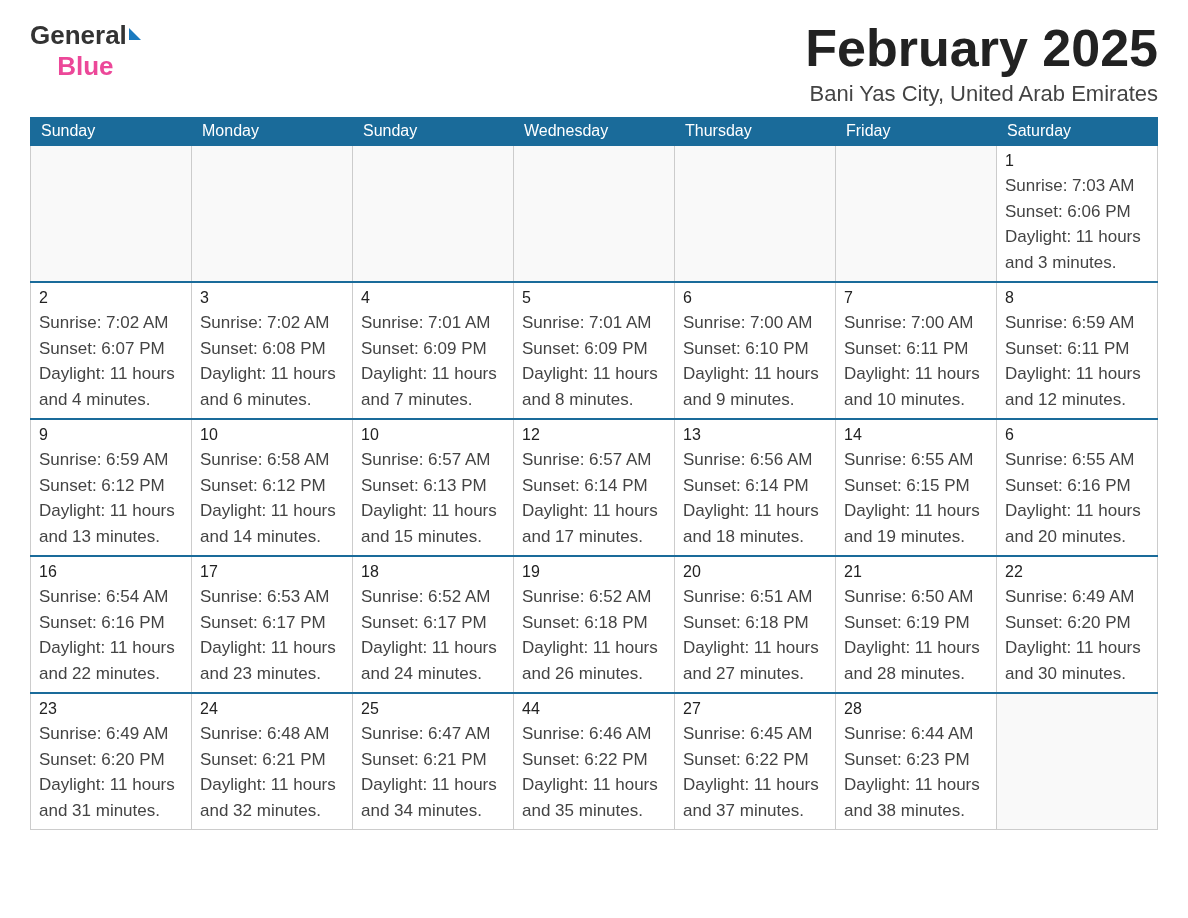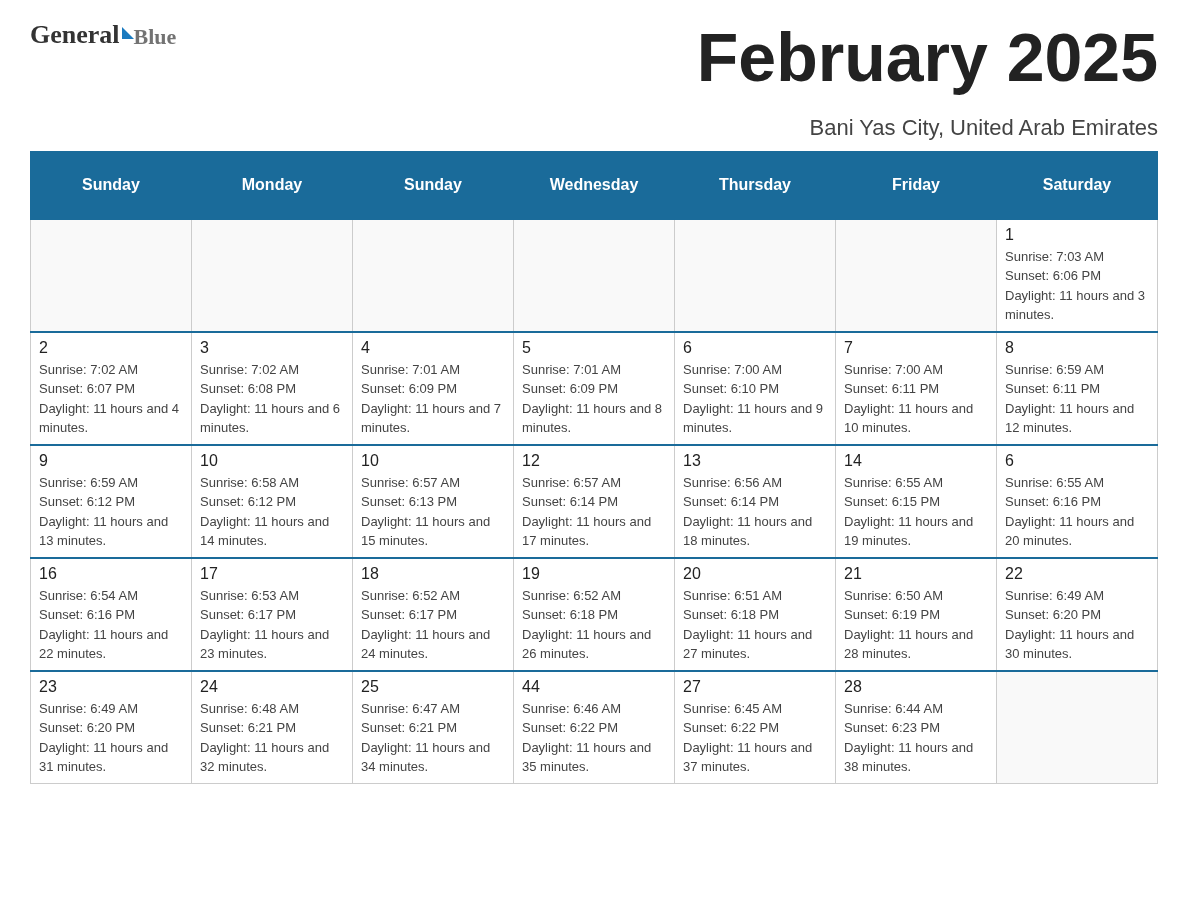--- a/index.html
+++ b/index.html
@@ -11,97 +11,97 @@
       padding: 20px 30px;
     }
     .header-area {
       display: flex;
       justify-content: space-between;
       align-items: flex-start;
       margin-bottom: 10px;
     }
     .logo-area {
       display: flex;
-      align-items: flex-end;
-      font-family: Liberation Serif, serif;
+      flex-direction: column;
+      align-items: center;
     }
     .logo-text {
       display: flex;
       align-items: center;
     }
     .logo-general {
       font-size: 26px;
       font-weight: bold;
       color: #333;
     }
     .logo-blue-part {
       display: flex;
       align-items: center;
     }
     .logo-blue {
-      font-size: 22px;
+      font-size: 26px;
       font-weight: bold;
-      color: #737373;
+      color: #ec4899;
     }
     .logo-triangle {
       width: 0;
       height: 0;
       border-left: 12px solid #1a7abf;
       border-top: 12px solid transparent;
       border-bottom: 0px solid transparent;
       margin-left: 2px;
       margin-bottom: 4px;
     }
     .title-area {
       text-align: right;
     }
     .month-title {
-      font-size: 68px;
+      font-size: 52px;
       font-weight: bold;
       color: #222;
       line-height: 1.1;
     }
     .subtitle {
       font-size: 22px;
       color: #444;
-      margin-top: 20px;
+      margin-top: 4px;
     }
     .calendar-table {
       width: 100%;
       border-collapse: collapse;
       margin-top: 8px;
     }
     .calendar-table th {
       background-color: #1a6b9a;
       color: #fff;
       font-size: 16px;
-      font-weight: bold;
-      padding: 24px 10px;
-      text-align: center;
+      font-weight: normal;
+      padding: 4px 10px;
+      text-align: left;
       border: 1px solid #1a6b9a;
     }
     .calendar-table td {
       width: calc(100% / 7);
       vertical-align: top;
       padding: 6px 8px;
       border: 1px solid #ccc;
       font-size: 12px;
       color: #333;
       min-height: 110px;
       height: 110px;
     }
     .day-number {
       font-size: 16px;
       font-weight: normal;
       color: #222;
       display: block;
       margin-bottom: 3px;
     }
     .day-info {
-      font-size: 13px;
+      font-size: 17px;
       color: #444;
       line-height: 1.5;
     }
     .row-top td {
       border-top: 2px solid #1a6b9a;
     }
     .empty-cell {
       background: #f9f9f9;
     }
   </style>

